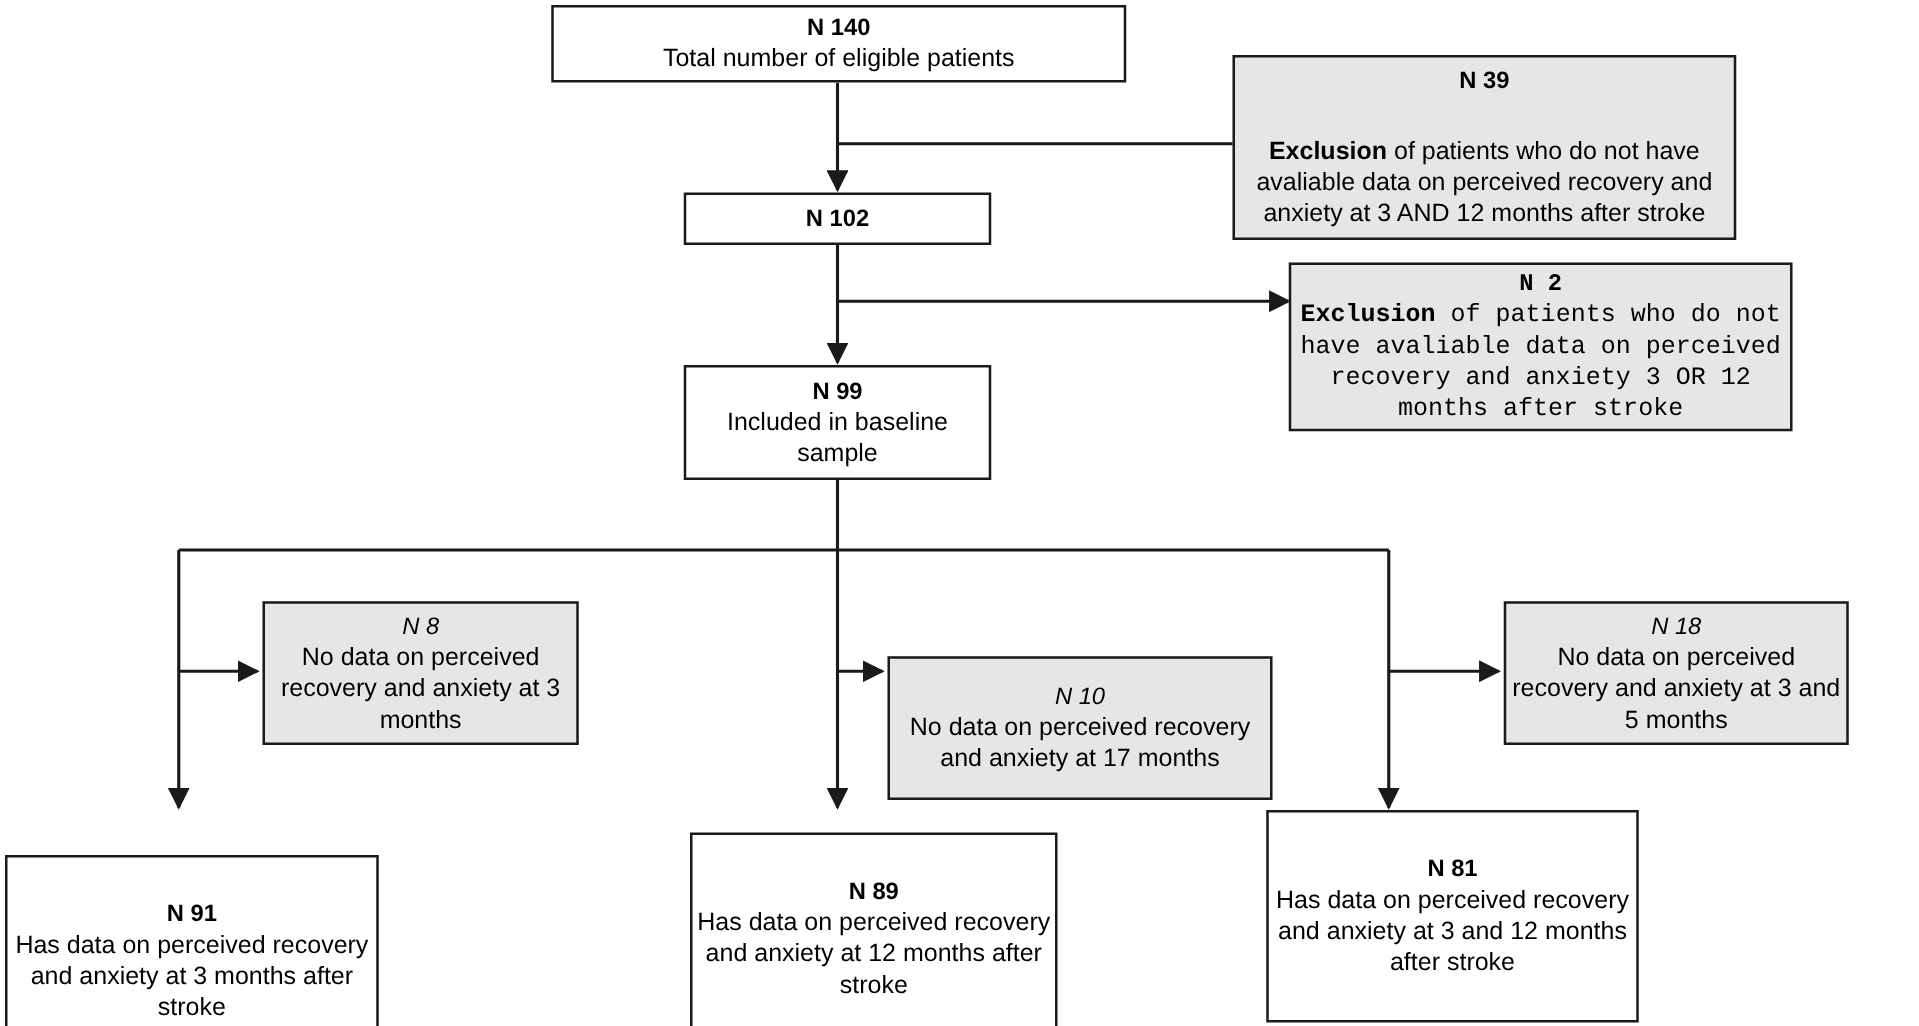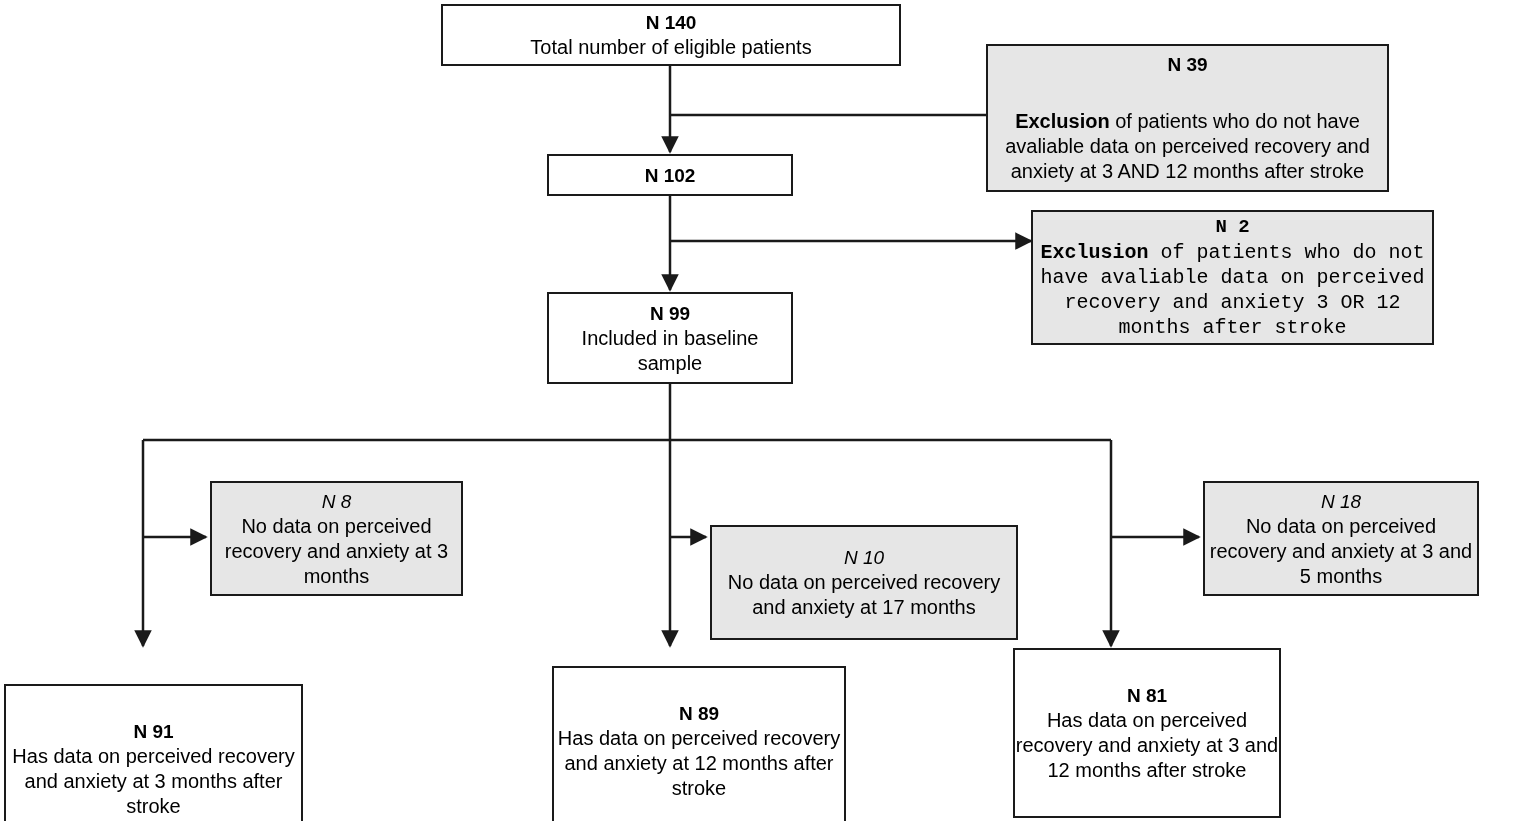--- a/index.html
+++ b/index.html
@@ -135,18 +135,18 @@
   <div class="node" style="left:4px; top:648px; width:299px; height:170px;margin-top:36px;">
     <div class="node-title">N 91</div>
     <div class="node-body">Has data on perceived recovery and anxiety at 3 months after stroke</div>
   </div>
 
   <div class="node" style="left:552px; top:648px; width:294px; height:170px;margin-top:18px;">
     <div class="node-title">N 89</div>
     <div class="node-body">Has data on perceived recovery and anxiety at 12 months after stroke</div>
   </div>
 
-  <div class="node" style="left:1013px; top:648px; width:268px; height:170px;">
+  <div class="node" style="left:1013px; top:648px; width:298px; height:170px;">
     <div class="node-title">N 81</div>
     <div class="node-body">Has data on perceived recovery and anxiety at 3 and 12 months after stroke</div>
   </div>
 
 </div>
 
 </body></html>

